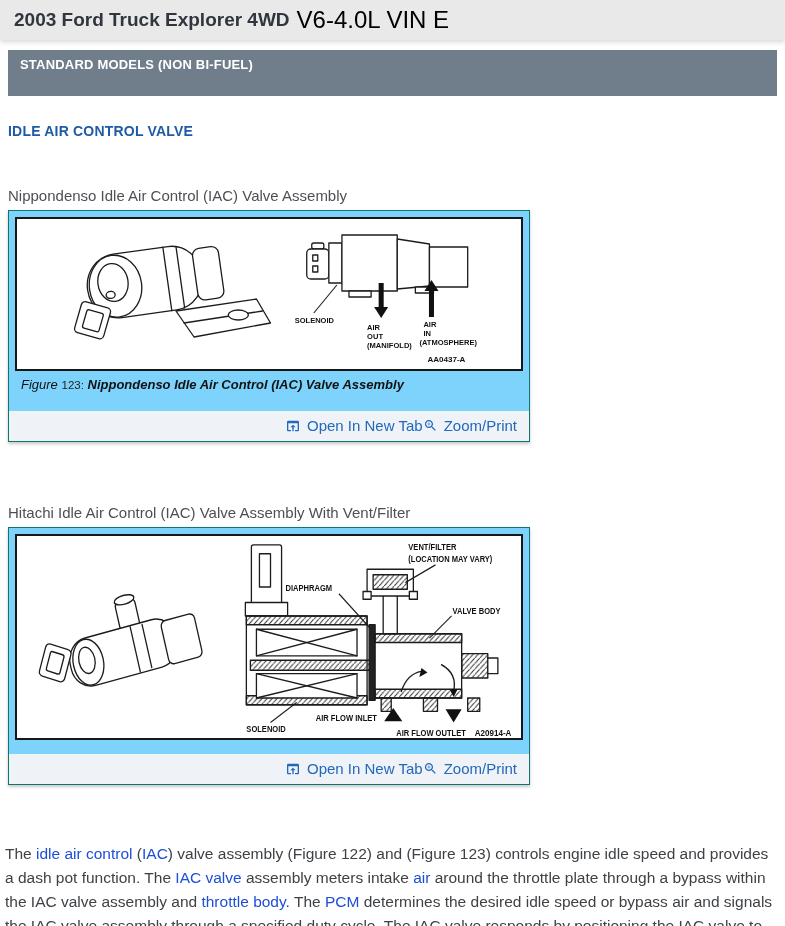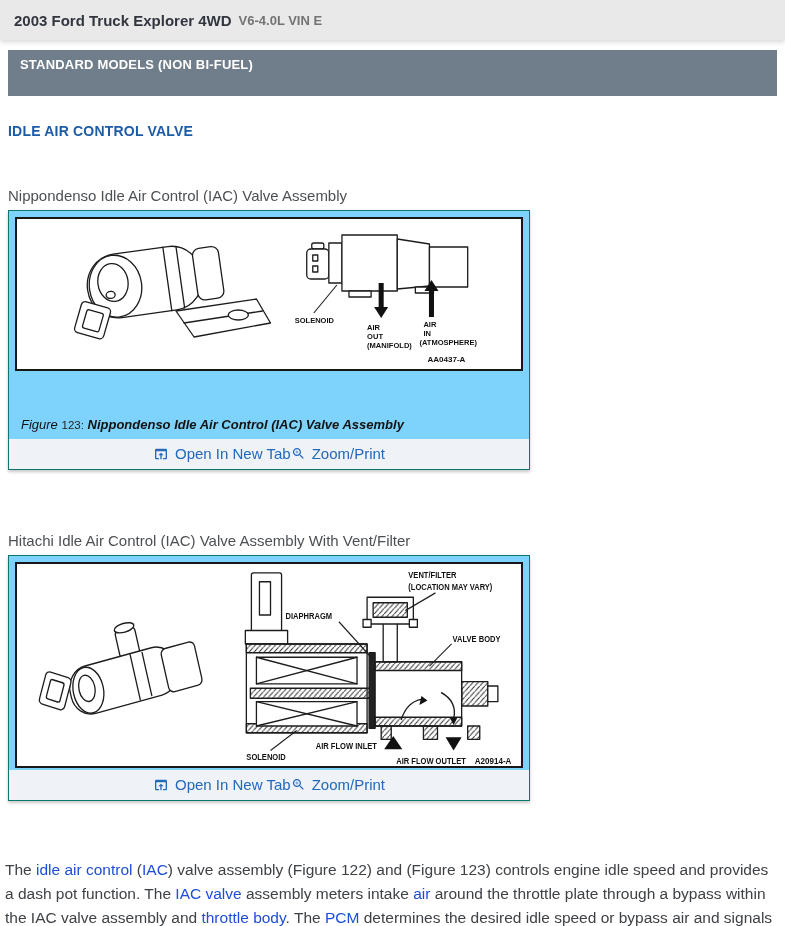--- a/index.html
+++ b/index.html
@@ -2,22 +2,22 @@
 <html><head>
 <meta charset="utf-8">
 <style>
   * { box-sizing: border-box; margin: 0; padding: 0; }
   html, body { width: 785px; height: 926px; background: #ffffff; overflow: hidden;
     font-family: "Liberation Sans", sans-serif; }
 
   
   .app-header { height: 40px; background: #e9e9ea; display: flex; align-items: center;
     padding: 0 14px; box-shadow: 0 2px 5px rgba(0,0,0,.16); position: relative; z-index: 2; }
-  .app-title { font-size: 15px; font-weight: bold; color: #31363e; }
-  .app-subtitle { font-size: 13px; font-weight: bold; color: #737373; margin-left: 7px; }
+  .app-title { font-size: 19px; font-weight: bold; color: #31363e; }
+  .app-subtitle { font-size: 24px; font-weight: normal; color: #000000; margin-left: 7px; }
 
   
   .section-bar { margin: 10px 8px 0 8px; background: #707d8b; color: #ffffff;
     font-size: 13px; font-weight: bold; padding: 7px 12px 24px 12px; letter-spacing: .2px; }
 
   
   .topic-heading { margin: 27px 8px 0 8px; color: #1d5ba7; font-size: 14px;
     font-weight: bold; letter-spacing: .2px; }
 
   
@@ -32,27 +32,27 @@
   .fig-canvas.c2 { height: 206px; }
   .fig-canvas svg { display: block; width: 100%; height: 100%; }
 
   .lineart { stroke: #1c1c1c; fill: #ffffff; stroke-width: 1.3; stroke-linejoin: round; stroke-linecap: round; }
   .lineart line, .lineart path.open { fill: none; }
   .thin { stroke: #1c1c1c; stroke-width: 1.1; fill: none; }
   .solid { fill: #111; stroke: none; }
   .lbl { font: bold 7.5px "Liberation Sans", sans-serif; fill: #111; stroke: none; }
   .ref { font: bold 8px "Liberation Sans", sans-serif; fill: #111; stroke: none; }
 
-  .fig-caption { padding: 6px 10px 5px 12px; font-size: 13px; color: #121212; margin-top: 40px; }
+  .fig-caption { padding: 6px 10px 5px 12px; font-size: 13px; color: #121212; }
   .cap-word { font-style: italic; }
   .cap-num { font-size: 11.5px; color: #222; }
   .cap-title { font-style: italic; font-weight: bold; }
 
-  .fig-footer { display: flex; justify-content: center; align-items: center;
-    background: #eff3f8; padding: 6px 12px 7px 12px; margin-top: 2px; }
+  .fig-footer { display: flex; justify-content: flex-end; align-items: center;
+    background: #eff3f8; padding: 6px 12px 7px 12px; margin-top: 14px; }
   .fig-link { display: inline-flex; align-items: center; gap: 6px; color: #2268bb;
     font-size: 15px; text-decoration: none; cursor: pointer; }
   .fig-link svg { flex: 0 0 auto; }
 
   
   .body-text { margin: 57px 12px 0 5px; font-size: 15.5px; line-height: 24px; color: #3e4246; }
   .ilink { color: #1d4ed8; text-decoration: none; cursor: pointer; }
 </style>
 </head>
 <body>

